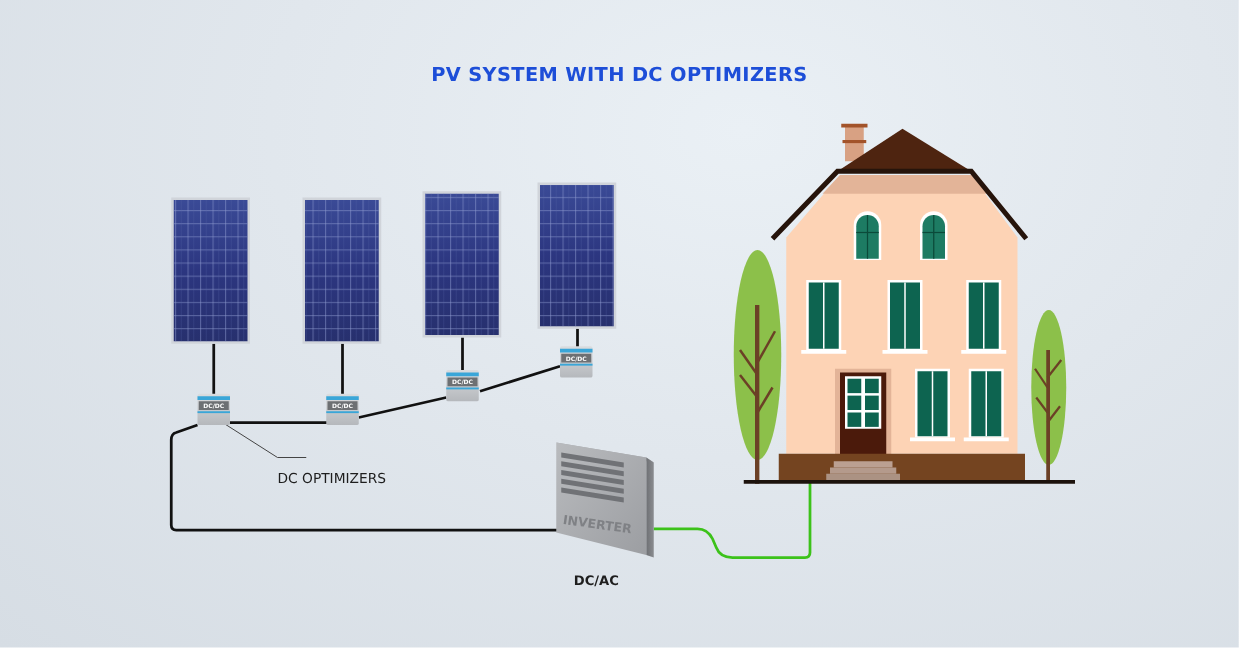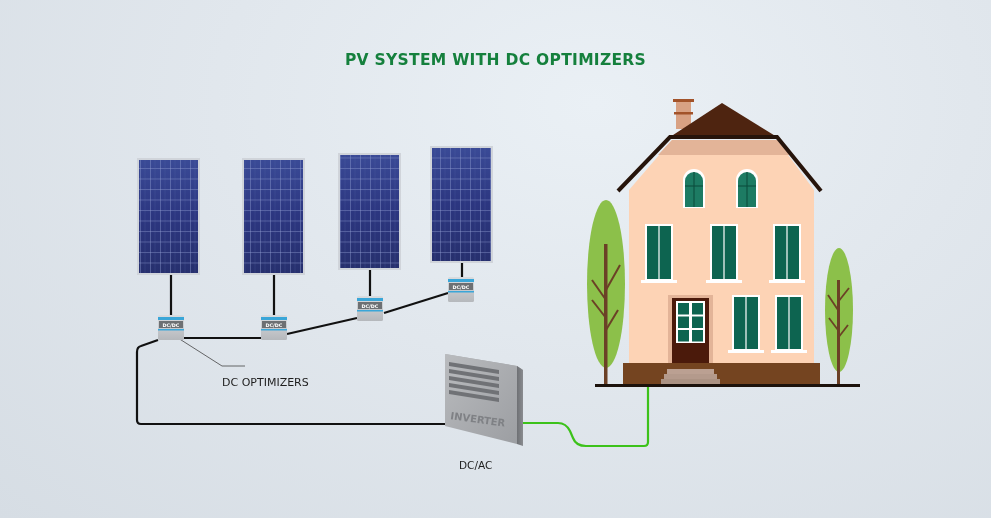--- a/index.html
+++ b/index.html
@@ -4,27 +4,27 @@
 <style>
   html, body { margin: 0; padding: 0; }
   body {
     width: 991px; height: 518px; overflow: hidden; position: relative;
     background: radial-gradient(ellipse at 60% 20%, #eaf0f5 0%, #e1e7ed 45%, #d6dde4 100%);
     font-family: "DejaVu Sans", sans-serif;
   }
   #stage { position: absolute; left: 0; top: 0; width: 991px; height: 518px; }
   .title {
     position: absolute; left: 0; width: 991px; top: 51px; text-align: center;
-    font-size: 15.5px; font-weight: bold; color: #15803d; letter-spacing: 0.3px;
+    font-size: 15.5px; font-weight: bold; color: #1d4ed8; letter-spacing: 0.3px;
   }
   .label-opt {
     position: absolute; left: 222px; top: 376px; font-size: 11px; font-weight: normal; color: #1e1e1e;
   }
   .label-dcac {
-    position: absolute; left: 459px; top: 459px; font-size: 10.5px; font-weight: normal; color: #1e1e1e;
+    position: absolute; left: 459px; top: 459px; font-size: 10.5px; font-weight: bold; color: #1e1e1e;
   }
   svg text { font-family: "DejaVu Sans", sans-serif; }
 </style>
 </head>
 <body>
 
 <div id="stage">
   <svg width="991" height="518" viewBox="0 0 991 518" xmlns="http://www.w3.org/2000/svg">
     <defs>
       <linearGradient id="panelGrad" x1="0" y1="0" x2="0" y2="1">

